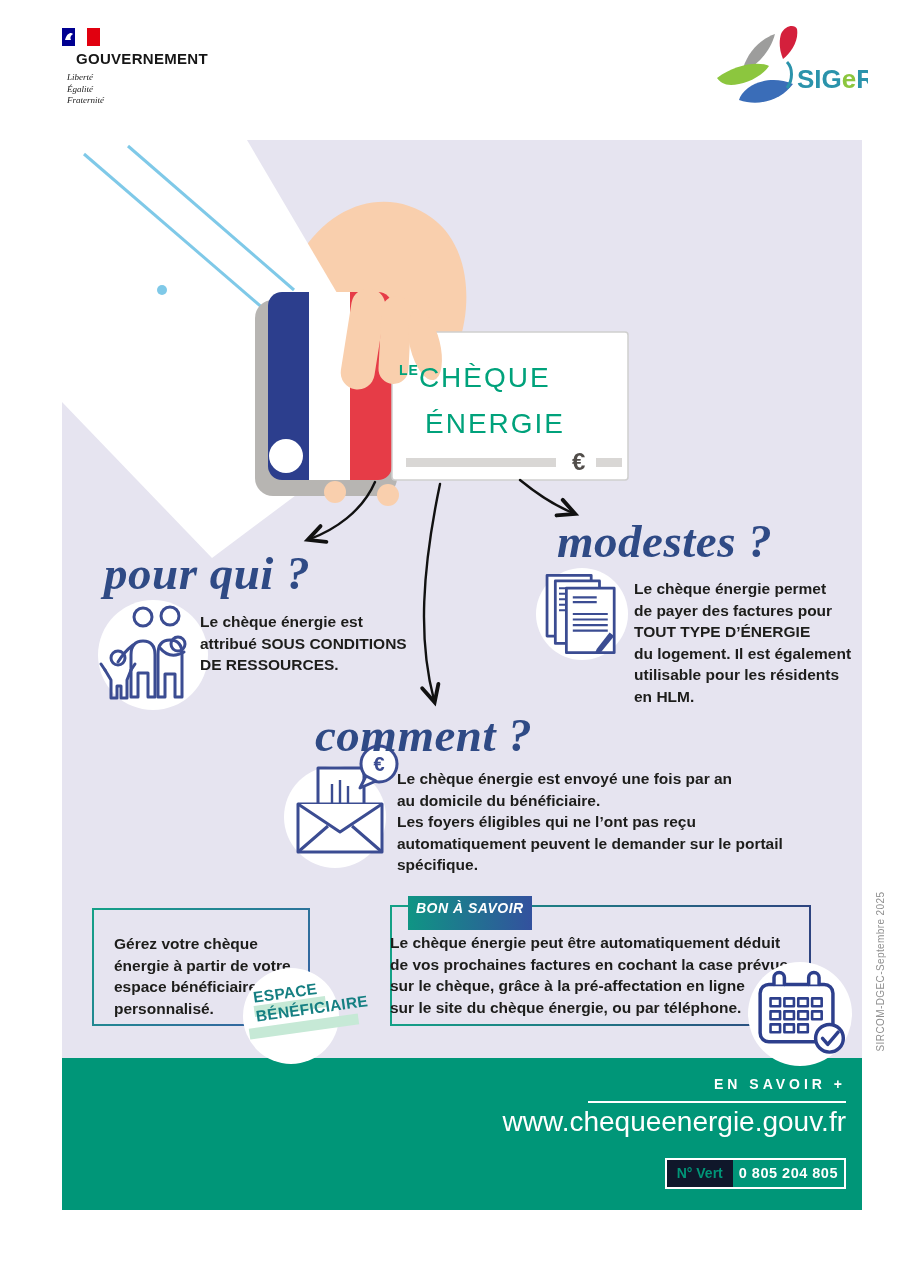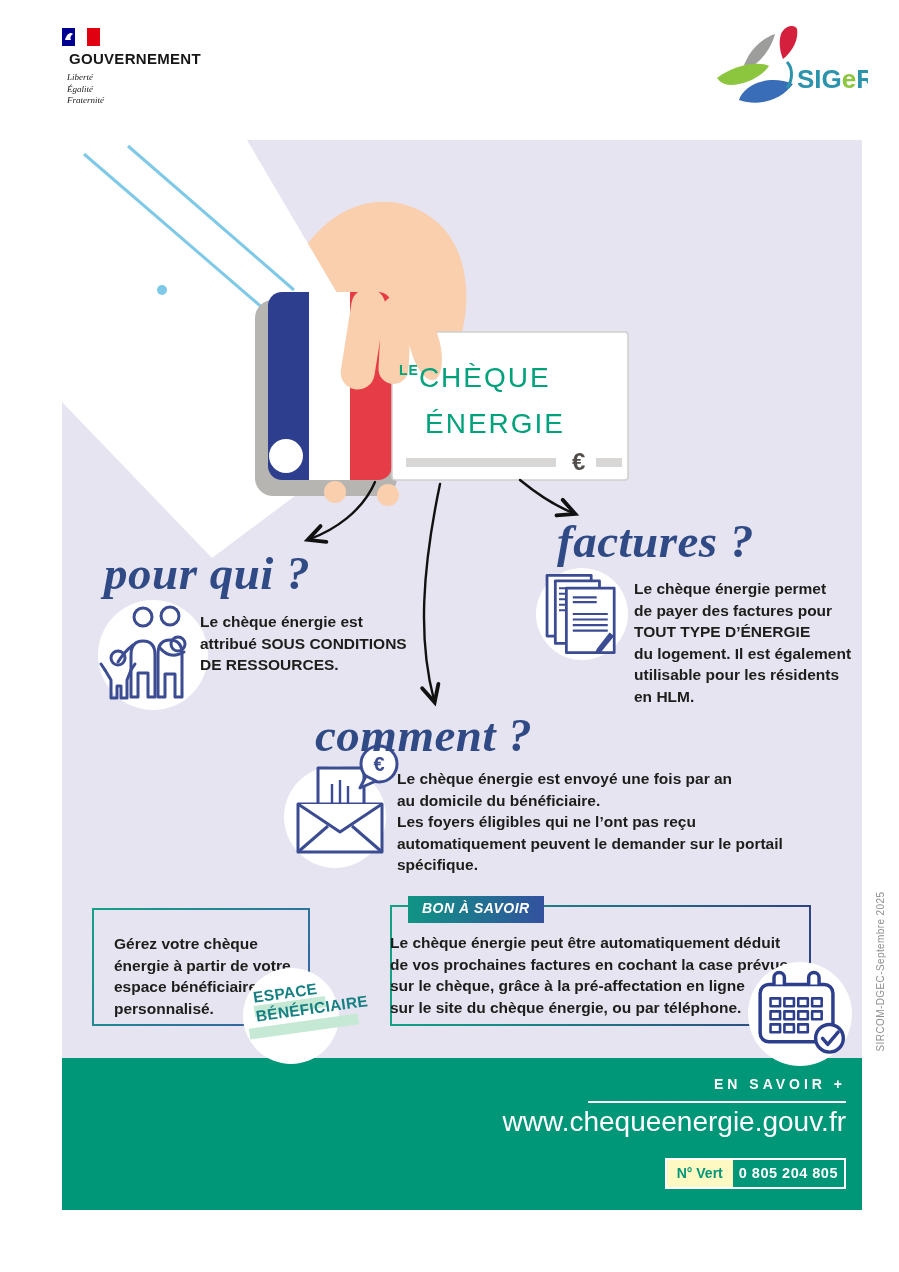--- a/index.html
+++ b/index.html
@@ -4,21 +4,21 @@
 <style>
   html,body{margin:0;padding:0;background:#fff;}
   .page{position:relative;width:899px;height:1272px;background:#fff;overflow:hidden;
         font-family:"Liberation Sans",sans-serif;color:#1d1d1b;}
   .abs{position:absolute;}
   .lines{white-space:pre-line;}
 
   
   .gov-logo{left:60px;top:26px;width:180px;}
   .gov-flag{position:absolute;left:2px;top:2px;}
-  .gov-name{position:absolute;left:9px;top:24px;font-size:15px;font-weight:800;letter-spacing:.3px;color:#161616;}
+  .gov-name{position:absolute;left:16px;top:24px;font-size:15px;font-weight:800;letter-spacing:.3px;color:#161616;}
   .gov-motto{position:absolute;left:7px;top:46px;font-family:"Liberation Serif",serif;font-style:italic;
              font-size:9px;line-height:11.5px;color:#222;}
   .sigerly{left:703px;top:26px;width:165px;height:80px;}
 
   
   .panel{left:62px;top:140px;width:800px;height:920px;background:#e6e4f0;}
   .footer{left:62px;top:1058px;width:800px;height:152px;background:#009678;z-index:2;}
 
   .illus{left:62px;top:140px;z-index:1;}
 
@@ -53,39 +53,39 @@
   .c-env{left:284px;top:766px;width:102px;height:102px;overflow:visible;}
   .c-cal{left:748px;top:962px;width:104px;height:104px;z-index:3;}
   .icon-svg{position:absolute;left:0;top:0;}
 
   
   .box-espace{left:92px;top:908px;width:214px;height:114px;border:2px solid;
               border-image:linear-gradient(135deg,#14a187,#3a5aa6) 1;z-index:2;}
   .t-espace{left:114px;top:933px;z-index:3;}
   .box-bon{left:390px;top:905px;width:417px;height:117px;border:2px solid;
            border-image:linear-gradient(90deg,#14a187,#2e4480) 1;z-index:2;}
-  .bon-tab{left:408px;top:896px;height:27px;padding:0 14px;z-index:3;
+  .bon-tab{left:408px;top:896px;height:34px;padding:0 8px;z-index:3;
            background:linear-gradient(90deg,#0f9584,#33519e);color:#fff;
            font-style:italic;font-weight:700;font-size:14px;line-height:25px;letter-spacing:.5px;}
   .t-bon{left:390px;top:932px;z-index:3;}
 
   
   .badge-circle{left:243px;top:968px;width:96px;height:96px;background:#fff;border-radius:50%;z-index:3;}
   .badge-hl{position:absolute;background:#c6e9d6;height:11px;transform:rotate(-8deg);z-index:4;}
   .hl1{left:254px;top:1001px;width:72px;}
   .hl2{left:249px;top:1021px;width:110px;}
   .badge-text{left:252px;top:988px;z-index:5;transform:rotate(-8deg);transform-origin:left top;
               font-weight:800;font-size:15.5px;line-height:19px;color:#157f82;letter-spacing:.3px;}
 
   
   .f-more{top:1076px;right:53px;color:#fff;font-weight:700;font-size:14px;letter-spacing:4px;z-index:3;}
   .f-line{top:1101px;left:588px;width:258px;height:2px;background:#fff;z-index:3;}
   .f-url{top:1106px;right:53px;color:#fff;font-size:28px;font-weight:500;z-index:3;}
   .f-badge{top:1158px;right:53px;display:flex;border:2px solid #fff;height:27px;z-index:3;}
-  .f-badge-label{background:#fef9c3;color:#009678;font-weight:700;font-size:14px;line-height:27px;padding:0 10px;}
+  .f-badge-label{background:#0f172a;color:#009678;font-weight:700;font-size:14px;line-height:27px;padding:0 10px;}
   .f-badge-num{color:#fff;font-weight:700;font-size:14.5px;line-height:27px;padding:0 6px;letter-spacing:.5px;}
   .f-note{top:1258px;right:53px;color:#fff;font-size:7.5px;letter-spacing:.6px;z-index:3;}
 
   
   .credits{left:770px;top:966px;width:220px;text-align:center;transform:rotate(-90deg);
            color:#8f8f8f;font-size:10px;letter-spacing:.4px;z-index:2;}
 </style>
 </head>
 <body>
 
@@ -165,21 +165,21 @@
     </g>
   </svg>
 
 
   <div class="abs cheque-title">
     <span class="cheque-le">LE</span><span class="cheque-big">CHÈQUE</span><br>
     <span class="cheque-big cheque-line2">ÉNERGIE</span>
   </div>
 
   <div class="abs q-head q-pourqui">pour qui ?</div>
-  <div class="abs q-head q-pourquoi">factures ?</div>
+  <div class="abs q-head q-pourquoi">modestes ?</div>
   <div class="abs q-head q-comment">comment ?</div>
 
   <div class="abs circ c-family">
     <svg class="icon-svg" width="110" height="110" viewBox="0 0 110 110" fill="none" stroke="#3b4c92" stroke-width="3" stroke-linecap="round" stroke-linejoin="round">
       <circle cx="45" cy="17" r="9"></circle>
       <path d="M33,97 V55 Q33,41 45,41 Q57,41 57,55 V97 H50 V73 H40 V97 Z"></path>
       <path d="M35,45 Q26,52 20,62"></path>
       <circle cx="72" cy="16" r="9"></circle>
       <path d="M60,97 V54 Q60,40 72,40 Q84,40 84,54 V97 H77 V74 H67 V97 Z"></path>
       <circle cx="80" cy="44" r="7"></circle>

